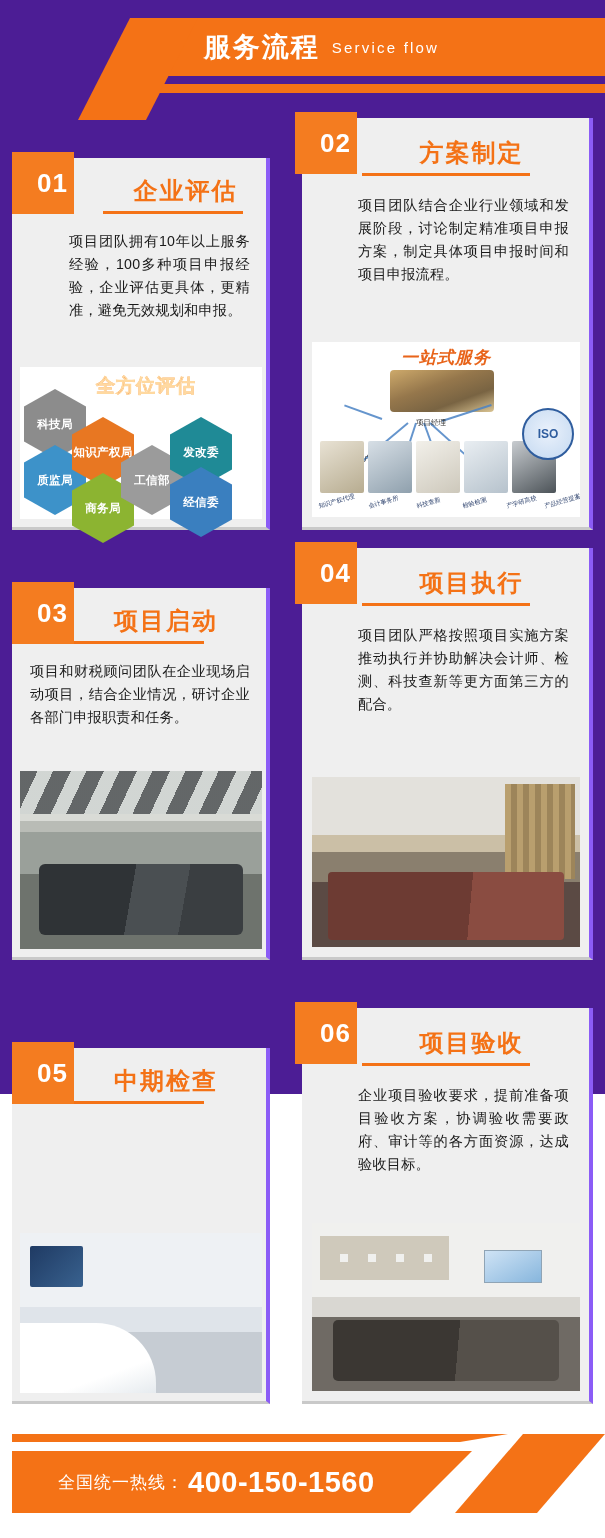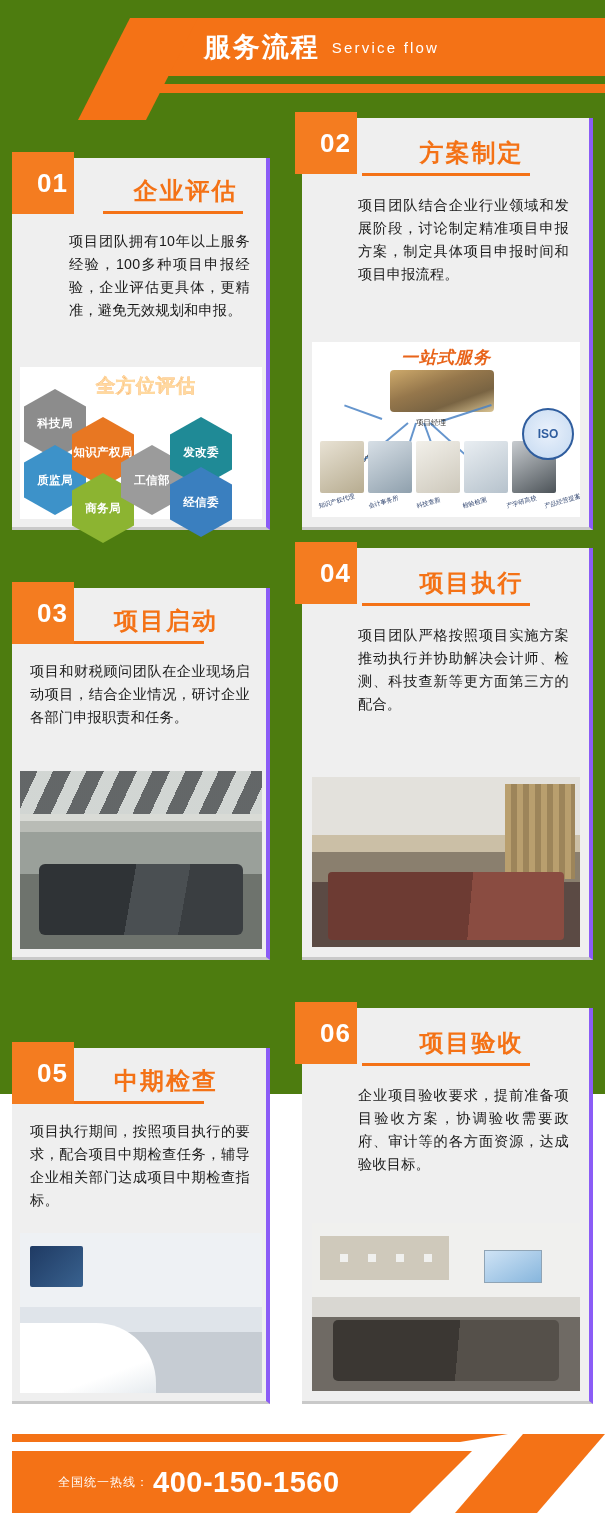--- a/index.html
+++ b/index.html
@@ -2,21 +2,21 @@
 <html><head>
 <meta charset="utf-8">
 <style>
   * { box-sizing: border-box; margin: 0; padding: 0; }
   html, body {
     width: 605px; height: 1538px;
     background: #ffffff;
     font-family: "Liberation Sans", "DejaVu Sans", sans-serif;
     overflow: hidden;
   }
-  .page { position: relative; width: 605px; height: 1094px; background: #4d7c0f; }
+  .page { position: relative; width: 605px; height: 1094px; background: #4c1d95; }
 
   
   .header { position: absolute; left: 0; top: 0; width: 605px; height: 120px; }
   .header-band {
     position: absolute; left: 0; top: 18px; width: 605px; height: 58px;
     background: #f47216;
     clip-path: polygon(153px 0, 605px 0, 605px 58px, 115px 58px);
   }
   .header-line {
     position: absolute; left: 0; top: 84px; width: 605px; height: 9px;
@@ -239,21 +239,21 @@
   }
   .footer-slash {
     position: absolute; left: 455px; top: 16px; width: 150px; height: 79px;
     background: #f47216;
     clip-path: polygon(68px 0, 150px 0, 82px 79px, 0 79px);
   }
   .footer-text {
     position: absolute; left: 58px; top: 33px; height: 62px;
     display: flex; align-items: center; color: #ffffff;
   }
-  .footer-label { font-size: 12px; letter-spacing: 1px; }
+  .footer-label { font-size: 17px; letter-spacing: 1px; }
   .footer-phone { font-size: 29px; font-weight: bold; letter-spacing: 0.5px; margin-left: 4px; }
 </style>
 </head>
 <body>
 
 <div class="page">
 
   <div class="header">
     <div class="header-band"></div>
     <div class="header-line"></div>
@@ -264,21 +264,21 @@
     </div>
   </div>
 
   <div class="card left card-1">
     <div class="card-title">企业评估</div>
     <div class="title-rule"></div>
     <div class="card-body">项目团队拥有10年以上服务经验，100多种项目申报经验，企业评估更具体，更精准，避免无效规划和申报。</div>
 
     <div class="hexwrap">
       <div class="hex-title">全方位评估</div>
-      <div class="hex" style="left:4px;  top:22px; background:#8c8c8c;font-family:Liberation Mono, monospace;">科技局</div>
+      <div class="hex" style="left:4px;  top:22px; background:#8c8c8c;">科技局</div>
       <div class="hex" style="left:4px;  top:78px; background:#3d92c9;">质监局</div>
       <div class="hex" style="left:52px; top:50px; background:#e87722;">知识产权局</div>
       <div class="hex" style="left:52px; top:106px;background:#8cb431;">商务局</div>
       <div class="hex" style="left:101px;top:78px; background:#9b9b9b;">工信部</div>
       <div class="hex" style="left:150px;top:50px; background:#1f8a96;">发改委</div>
       <div class="hex" style="left:150px;top:100px;background:#3a7fbf;">经信委</div>
     </div>
   </div>
   <div class="badge badge-1">01</div>
 
@@ -335,21 +335,20 @@
     <div class="card-body">项目团队严格按照项目实施方案推动执行并协助解决会计师、检测、科技查新等更方面第三方的配合。</div>
     <div class="photo" style="left:10px; bottom:10px; width:268px; height:170px;">
       <div class="photo-inner ph-meet"></div>
     </div>
   </div>
   <div class="badge badge-4">04</div>
 
   <div class="card left card-5">
     <div class="card-title">中期检查</div>
     <div class="title-rule"></div>
-    <div class="card-body">项目执行期间，按照项目执行的要求，配合项目中期检查任务，辅导企业相关部门达成项目中期检查指标。</div>
     <div class="photo" style="left:8px; bottom:8px; width:242px; height:160px;">
       <div class="photo-inner ph-show"></div>
     </div>
   </div>
   <div class="badge badge-5">05</div>
 
   <div class="card right card-6">
     <div class="card-title">项目验收</div>
     <div class="title-rule"></div>
     <div class="card-body">企业项目验收要求，提前准备项目验收方案，协调验收需要政府、审计等的各方面资源，达成验收目标。</div>

